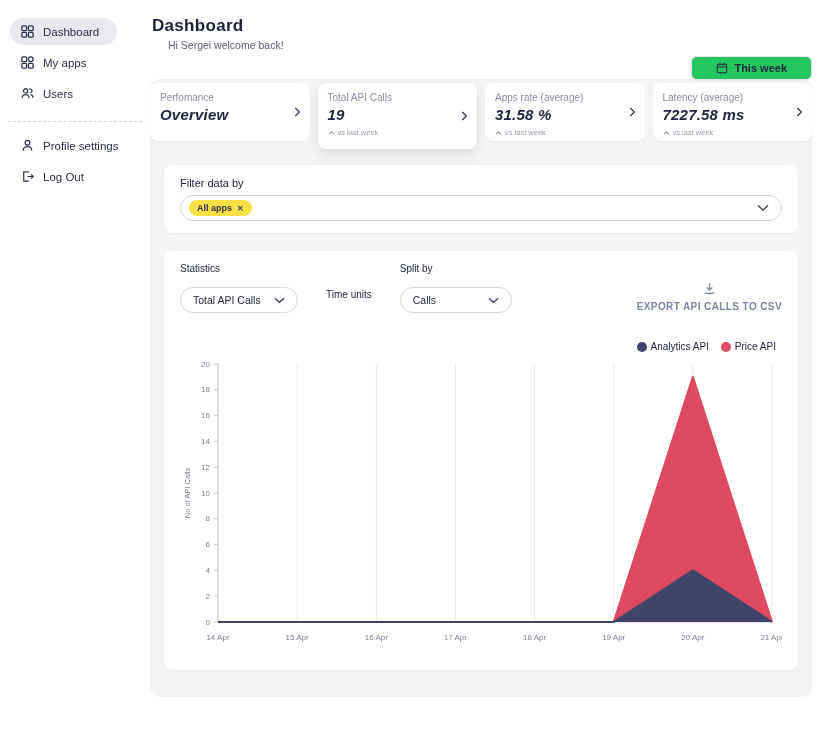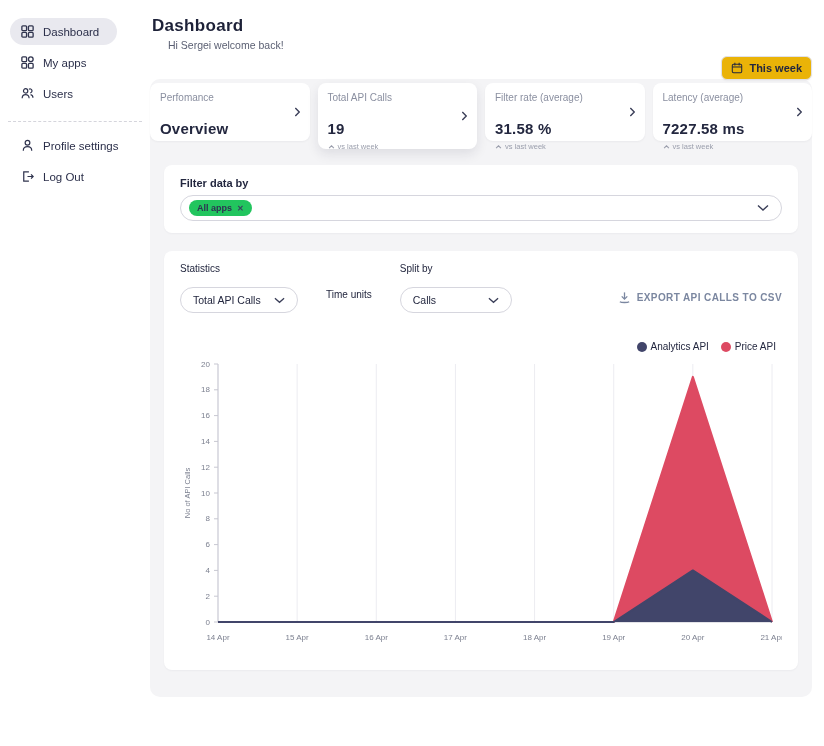--- a/index.html
+++ b/index.html
@@ -17,57 +17,57 @@
     font-size:11.5px; color:#2b2f4a; border-radius:15px; cursor:pointer; width:fit-content; }
   .side-item.active { background:#e9e9ef; padding-right:18px; }
   .side-item .ic { width:15px; height:15px; flex:0 0 auto; }
   .side-divider { border:none; border-top:1px dashed #d5d5dc; margin:14px 8px 10px 8px; }
 
   
   .main { position:absolute; left:150px; top:0; width:662px; }
   .page-title { font-size:17px; font-weight:700; color:#1d2138; letter-spacing:.3px; margin:16px 0 3px 2px; }
   .page-sub { font-size:10.5px; color:#5a5f72; margin-left:2px;padding-left:16px; }
   .week-btn { position:absolute; top:56px; right:0; display:flex; align-items:center; gap:6px;
-    background:#eab308; border:1px solid #e1e1e8; border-radius:6px; padding:5px 9px;
+    background:#22c55e; border:1px solid #e1e1e8; border-radius:6px; padding:5px 24px;
     font-size:11px; font-weight:700; color:#23273f; cursor:pointer; box-shadow:0 1px 2px rgba(30,34,60,.05); }
 
   .gray-panel { margin-top:28px; background:#f4f4f6; border-radius:10px; padding:4px 0 16px 0; min-height:618px; }
 
   
   .cards-row { display:flex; gap:8px; align-items:flex-start; }
   .card { background:#fff; border-radius:8px; flex:1; height:58px; padding:9px 10px; position:relative;
     box-shadow:0 1px 2px rgba(30,34,60,.05); cursor:pointer; }
   .card.active { height:66px; box-shadow:0 5px 12px rgba(30,34,60,.10); }
   .card-label { font-size:10px; color:#8a8fa0; }
-  .card-value { font-size:15px; font-weight:700; color:#23273f; margin-top:17px; letter-spacing:.2px; }
+  .card-value { font-size:15px; font-weight:700; color:#23273f; margin-top:3px; letter-spacing:.2px;font-style:italic; }
   .card-sub { font-size:7.5px; color:#9a9eac; margin-top:5px; display:flex; align-items:center; gap:3px;text-align:right; }
   .card-chev { position:absolute; right:9px; top:50%; transform:translateY(-50%); }
 
   
   .panel { background:#fff; border-radius:8px; margin:16px 14px 0 14px; padding:12px 16px;
     box-shadow:0 1px 2px rgba(30,34,60,.04); }
-  .filter-title { font-size:11px; font-weight:700; color:#23273f; }
+  .filter-title { font-size:11px; font-weight:400; color:#23273f; }
   .filter-apps-label { font-size:10px; color:#23273f; margin-top:12px; }
   .select { margin-top:6px; height:26px; border:1px solid #d6d6de; border-radius:14px; background:#fff;
     display:flex; align-items:center; padding:0 14px 0 8px; position:relative; cursor:pointer; }
-  .chip { background:#22c55e; color:#2e3252; font-size:9px; font-weight:700; padding:3px 8px;
+  .chip { background:#fde047; color:#2e3252; font-size:9px; font-weight:700; padding:3px 8px;
     border-radius:10px; display:flex; align-items:center; gap:5px; }
   .chip-x { font-size:8px; cursor:pointer; color:#3a3e60; }
   .select-chev { position:absolute; right:12px; top:50%; transform:translateY(-50%); }
 
   
   .stats-panel { margin-top:18px; padding-bottom:20px; }
   .controls { display:flex; align-items:flex-end; gap:28px; }
   .ctl-label { font-size:10px; font-weight:400; color:#23273f; margin-bottom:13px; }
   .dropdown { height:26px; border:1px solid #d6d6de; border-radius:14px; background:#fff;
     display:flex; align-items:center; justify-content:space-between; padding:0 12px;
     font-size:10.5px; color:#23273f; cursor:pointer; gap:10px; }
   .dd-stat { width:118px; } .dd-time { width:108px; } .dd-split { width:112px; }
   .export-link { margin-left:auto; align-self:center; display:flex; align-items:center; gap:6px;
-    color:#7b87a0; font-size:10px; font-weight:700; letter-spacing:.4px; cursor:pointer; margin-top:18px; }
+    color:#7b87a0; font-size:10px; font-weight:700; letter-spacing:.4px; cursor:pointer; margin-top:18px;flex-direction:column; }
 
   
   .legend { display:flex; justify-content:flex-end; align-items:center; gap:12px;
     margin:28px 6px 2px 0; font-size:10px; color:#23273f; }
   .legend-item { display:flex; align-items:center; }
   .legend-dot { width:10px; height:10px; border-radius:50%; display:inline-block; margin-right:4px; }
   .chart-wrap { margin-top:2px; }
 </style>
 </head>
 <body>
@@ -170,21 +170,21 @@
           <span>vs last week</span>
         </div>
         <span class="card-chev">
           <svg viewBox="0 0 8 12" width="7" height="11" fill="none" stroke="#3a3e58" stroke-width="1.6">
               <polyline points="1.5,1.5 6,6 1.5,10.5"></polyline>
             </svg>
         </span>
       </div>
 
       <div class="card">
-        <div class="card-label">Filter rate (average)</div>
+        <div class="card-label">Apps rate (average)</div>
         <div class="card-value">31.58 %</div>
         <div class="card-sub">
           <span>
             <svg viewBox="0 0 8 5" width="7" height="4" fill="none" stroke="#9a9eac" stroke-width="1.3">
                 <polyline points="1,4 4,1 7,4"></polyline>
               </svg>
           </span>
           <span>vs last week</span>
         </div>
         <span class="card-chev">

